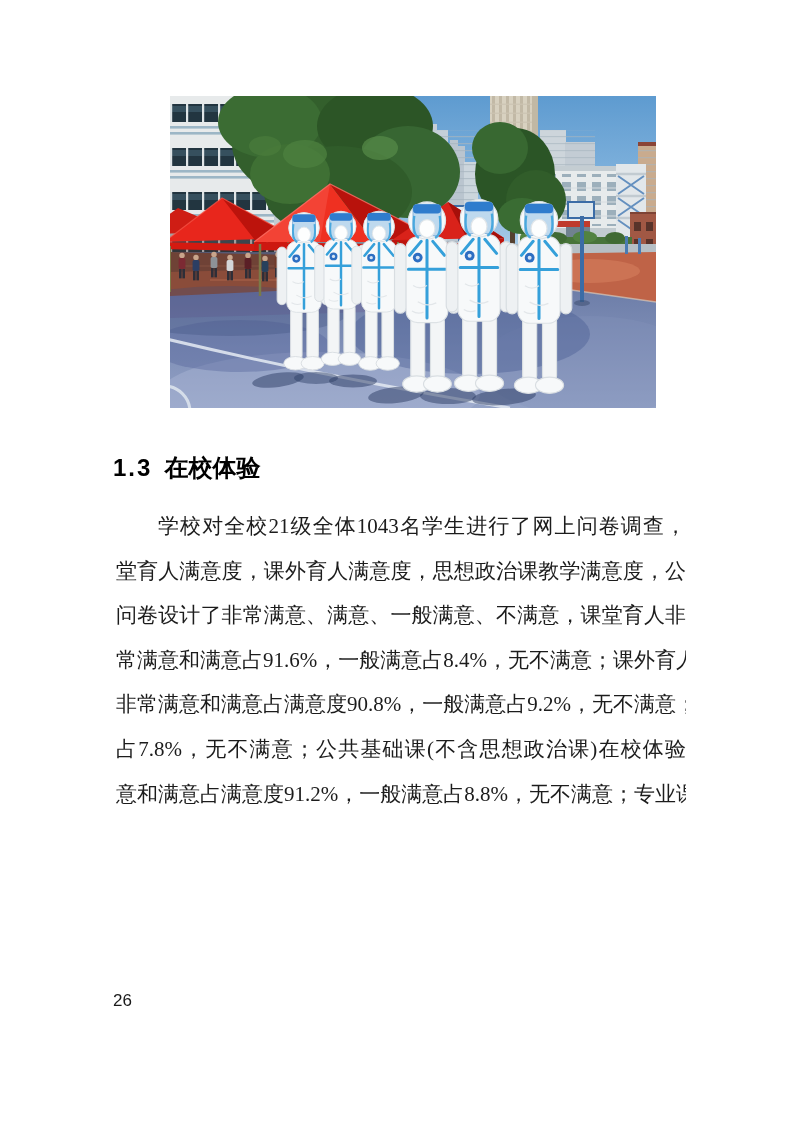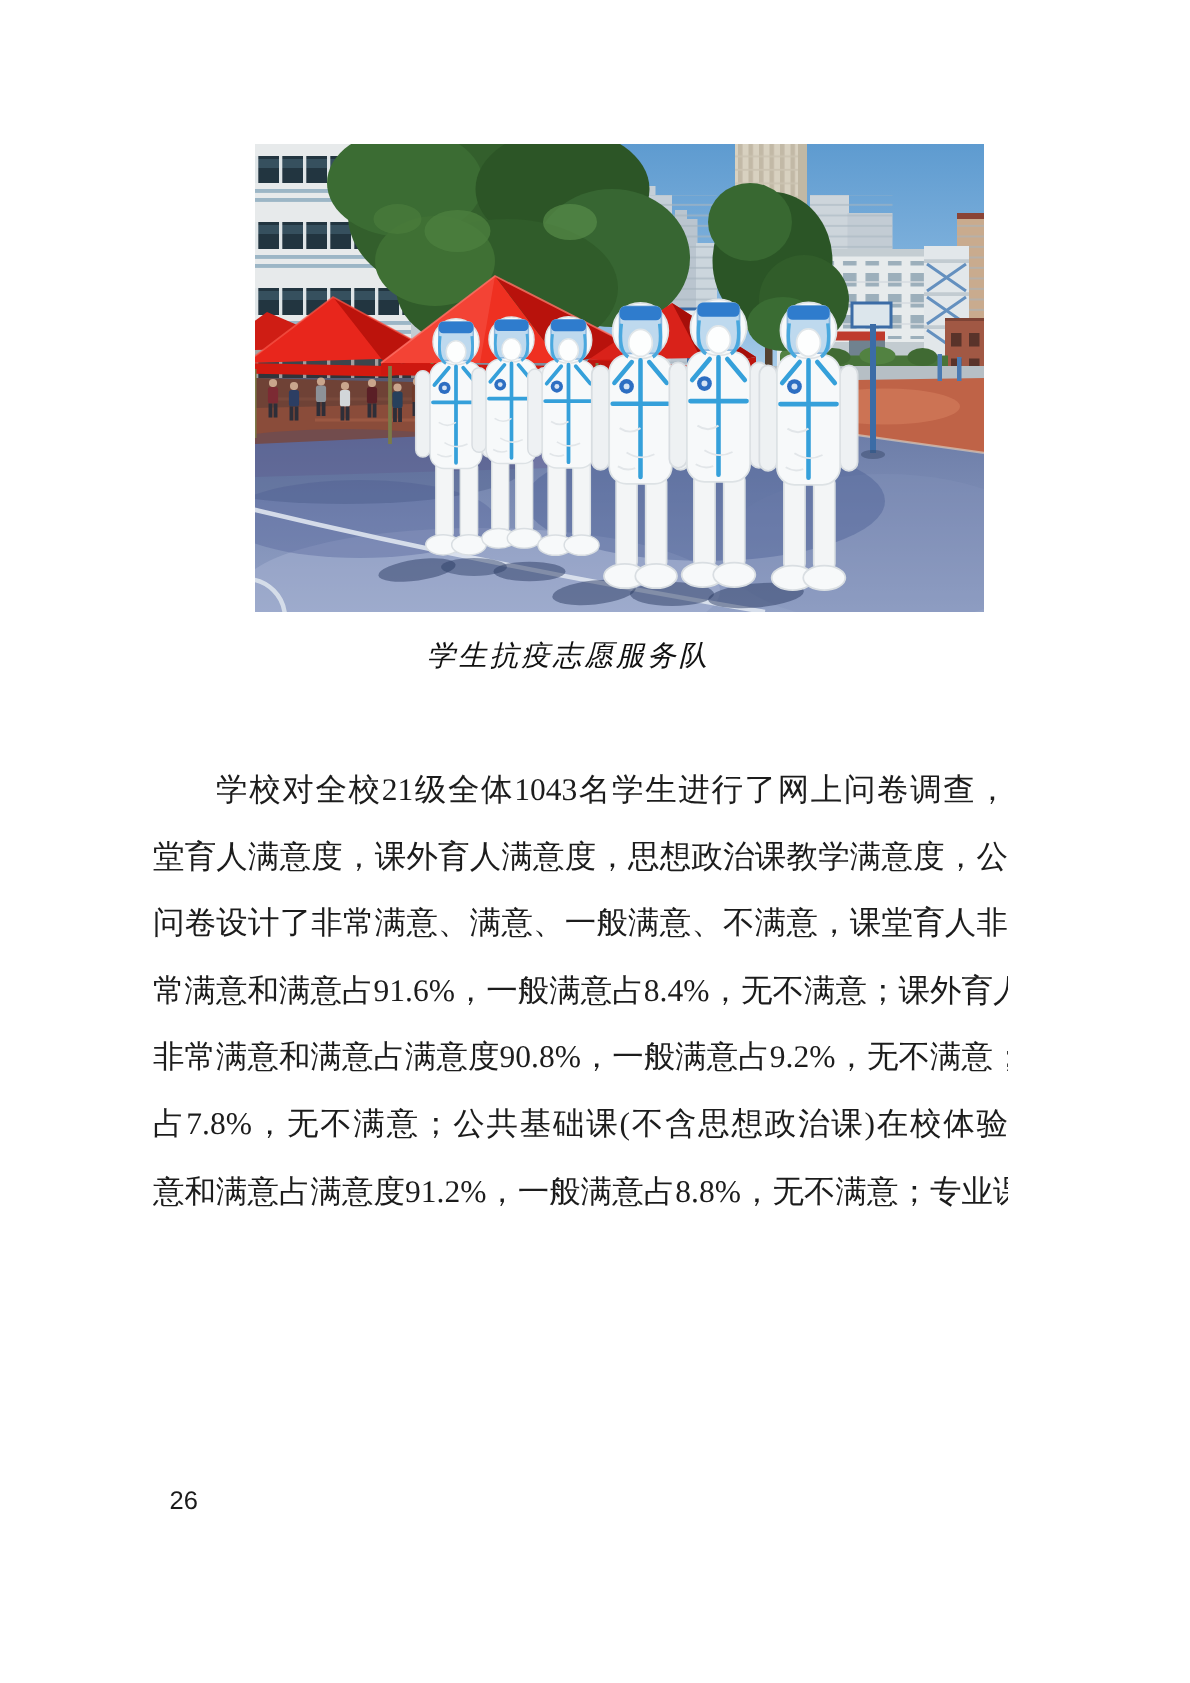--- a/index.html
+++ b/index.html
@@ -18,21 +18,21 @@
     margin-top:16px;width:486px;text-align:center;
     transform:translateX(-34px);
     font-style:italic;font-size:19px;letter-spacing:2px;color:#111;
   }
   h2.heading{
     position:absolute;left:113px;top:452px;margin:0;
     font-family:"Liberation Sans","DejaVu Sans",sans-serif;
     font-size:24px;font-weight:bold;color:#000;line-height:32px;
   }
   h2.heading .num{letter-spacing:2px;margin-right:12px;}
-  .bodytext{position:absolute;left:102px;top:504px;width:570px;}
+  .bodytext{position:absolute;left:116px;top:504px;width:570px;}
   .bodytext .line{
     font-size:21px;line-height:44.6px;height:44.6px;
     text-align:justify;text-align-last:justify;
     white-space:nowrap;overflow:hidden;
   }
   .bodytext .line.indent{text-indent:42px;}
   .pagenum{
     position:absolute;left:113px;top:991px;width:570px;text-align:left;
     font-family:"Liberation Sans","DejaVu Sans",sans-serif;
     font-size:17px;color:#1a1a1a;
@@ -292,23 +292,25 @@
         <ellipse cx="334" cy="301" rx="32" ry="8" fill="#2b3b63" opacity="0.5" transform="rotate(-5 334 301)"></ellipse>
         <use href="#ppe" transform="translate(134,153) scale(0.96)"></use>
         <use href="#ppe" transform="translate(171,151) scale(0.94)"></use>
         <use href="#ppe" transform="translate(209,152) scale(0.97)"></use>
         <use href="#ppe" transform="translate(257,150) scale(1.16)"></use>
         <use href="#ppe" transform="translate(309,148) scale(1.17)"></use>
         <use href="#ppe" transform="translate(369,150) scale(1.17)"></use>
       </g>
     </svg>
 
-    <figcaption class="caption">学生抗疫志愿服务队</figcaption>
   </figure>
 
+  <h2 class="heading">
+    <span class="num">1.3</span><span>在校体验</span>
+  </h2>
 
   <div class="bodytext">
     <div class="line indent">学校对全校21级全体1043名学生进行了网上问卷调查，</div>
     <div class="line">堂育人满意度，课外育人满意度，思想政治课教学满意度，公</div>
     <div class="line">问卷设计了非常满意、满意、一般满意、不满意，课堂育人非</div>
     <div class="line">常满意和满意占91.6%，一般满意占8.4%，无不满意；课外育人</div>
     <div class="line">非常满意和满意占满意度90.8%，一般满意占9.2%，无不满意；</div>
     <div class="line">占7.8%，无不满意；公共基础课(不含思想政治课)在校体验</div>
     <div class="line">意和满意占满意度91.2%，一般满意占8.8%，无不满意；专业课</div>
   </div>

